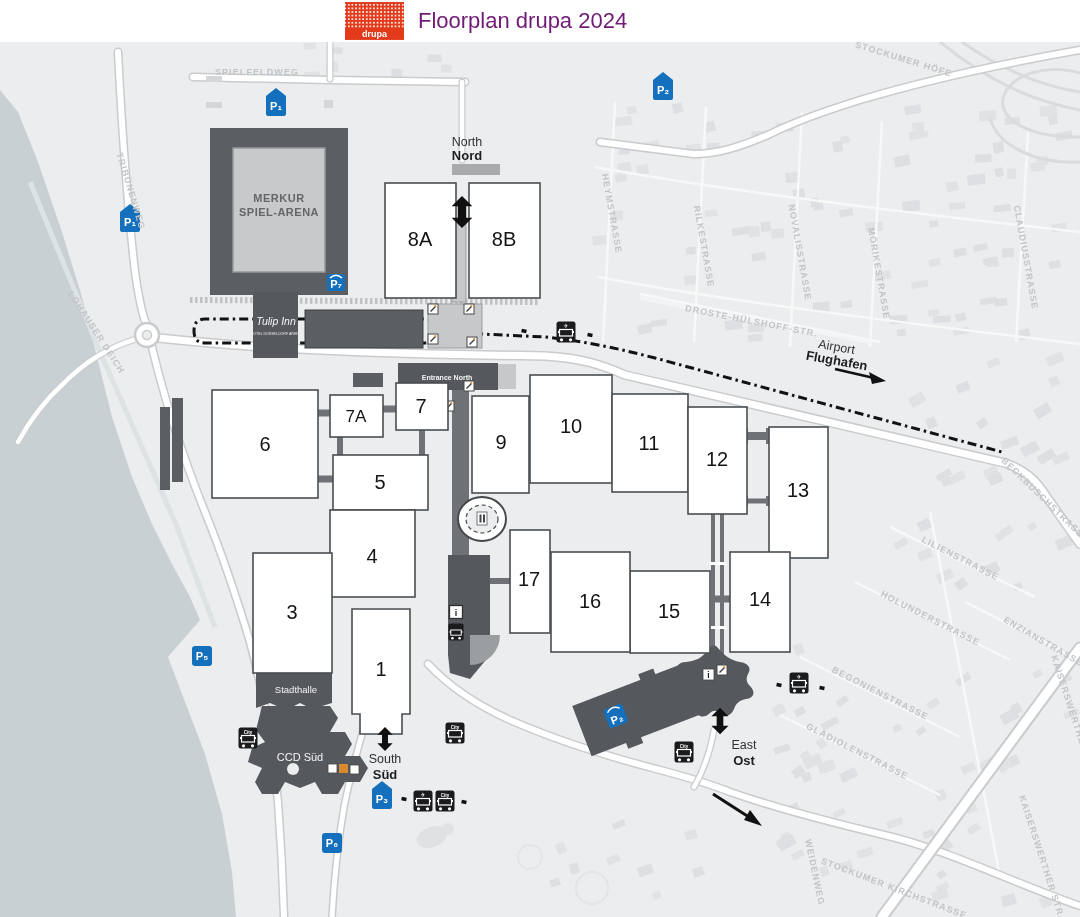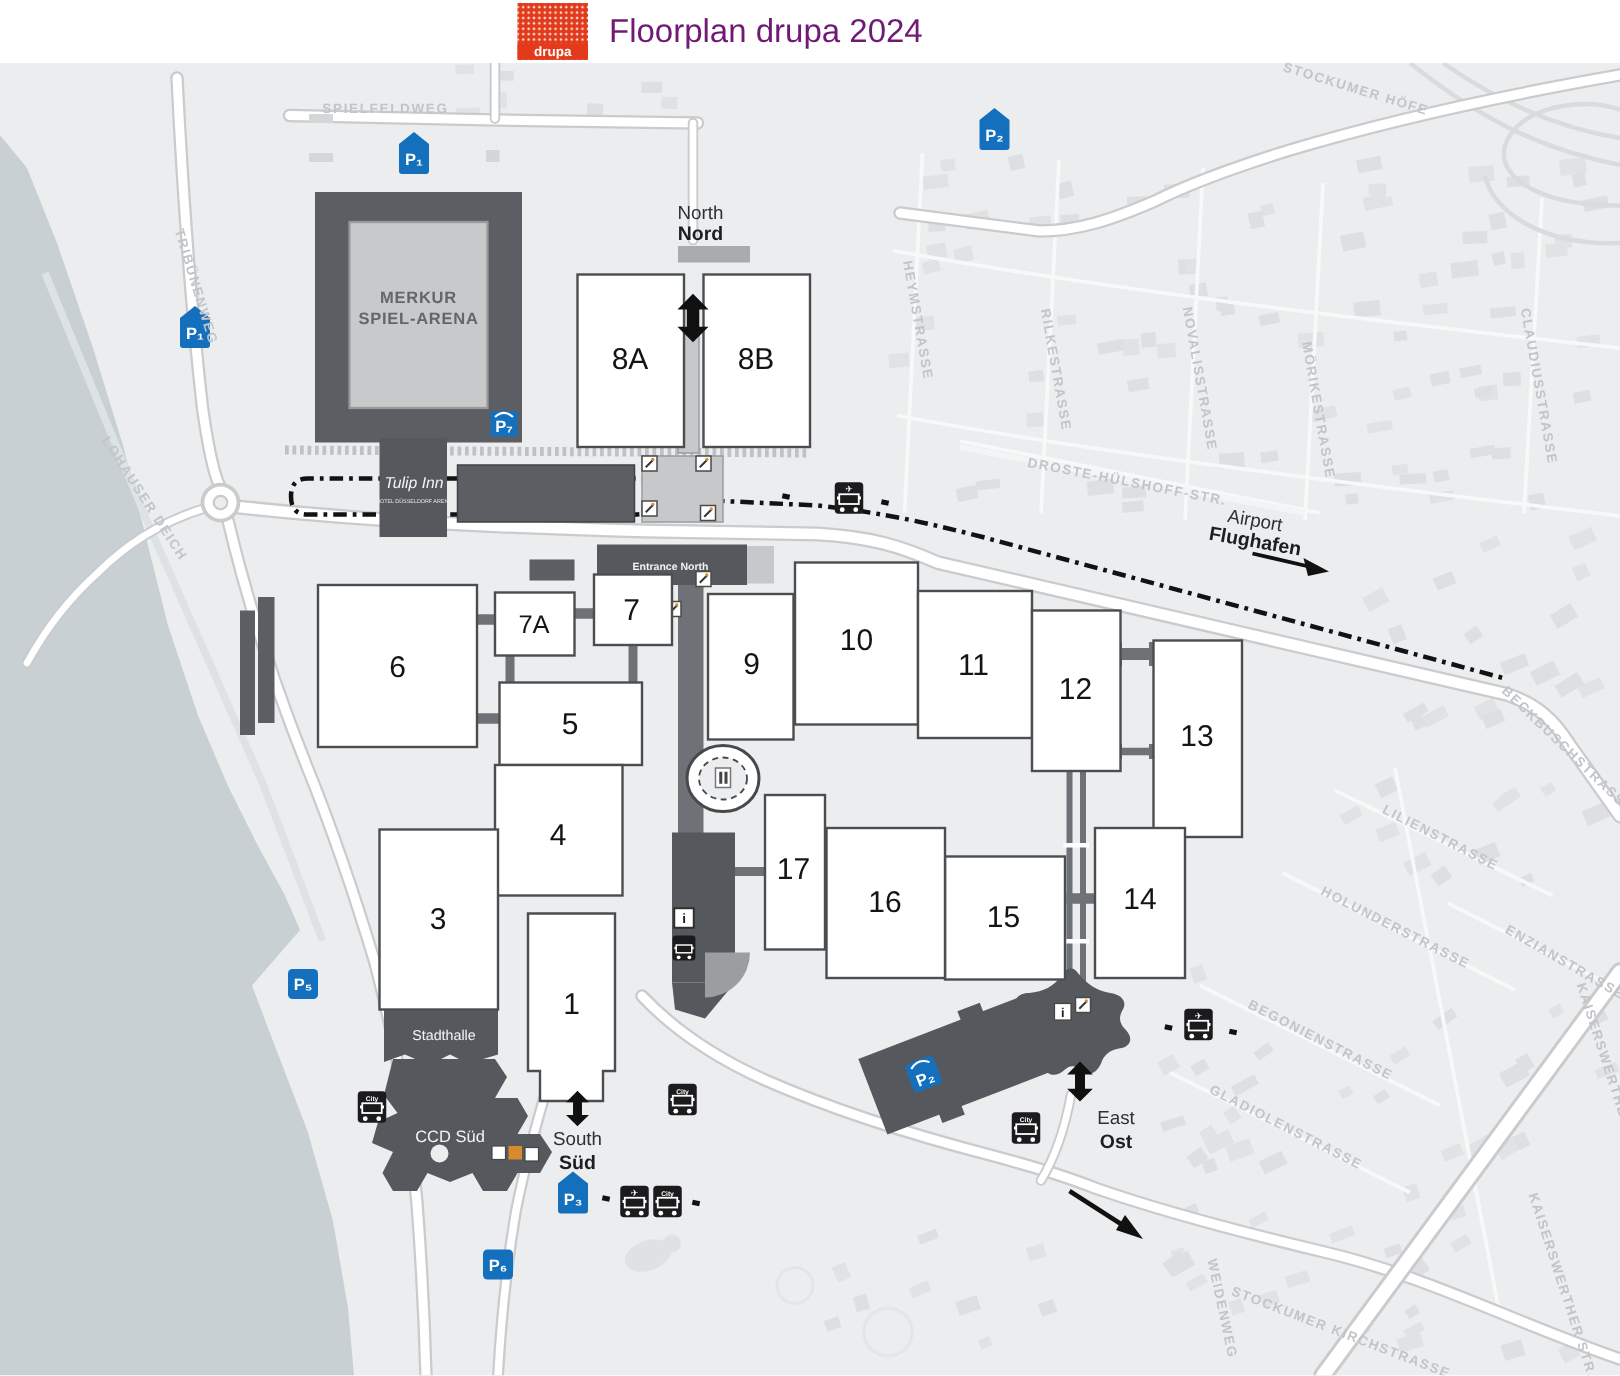--- a/index.html
+++ b/index.html
@@ -1,18 +1,18 @@
 <!DOCTYPE html>
 <html><head>
 <meta charset="utf-8">
 <style>
   html,body{margin:0;padding:0;background:#fff;}
   .page{width:1080px;height:917px;position:relative;font-family:"Liberation Sans",sans-serif;overflow:hidden;}
   .hdr{height:42px;background:#fff;display:flex;align-items:center;}
-  .logo{width:47px;height:38px;margin-left:345px;background:#e23a1b;position:relative;
+  .logo{width:59px;height:38px;margin-left:345px;background:#e23a1b;position:relative;
     background-image:radial-gradient(circle,rgba(255,255,255,.85) .8px,transparent 1px);
     background-size:3.6px 3.6px;background-position:2px 1px;}
   .logo span{position:absolute;left:0;right:0;bottom:1px;text-align:center;color:#fff;
     font-weight:bold;font-size:9px;background:#e23a1b;}
   .hdr-title{margin-left:14px;font-size:22px;color:#701a75;}
   .mapwrap{position:absolute;top:42px;left:0;width:1080px;height:875px;}
   svg text{font-family:"Liberation Sans",sans-serif;}
   .hall{fill:#ffffff;stroke:#4a4e51;stroke-width:1.6;}
   .hall-num{font-size:20px;fill:#141414;text-anchor:middle;}
   .hall-num-s{font-size:17px;fill:#141414;text-anchor:middle;}

